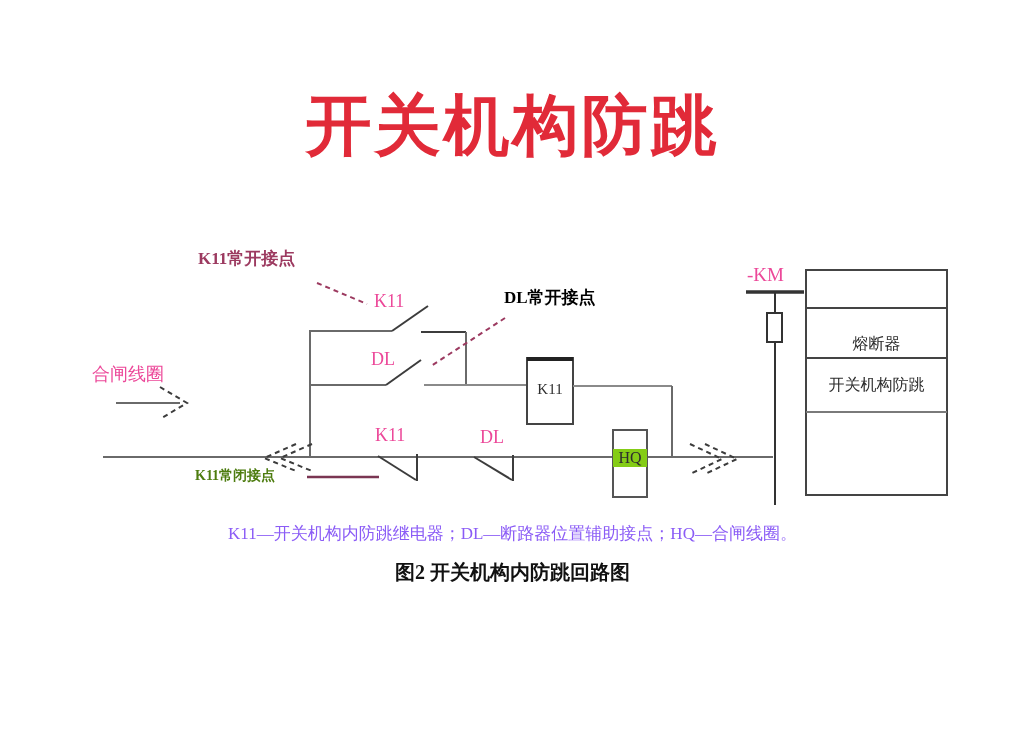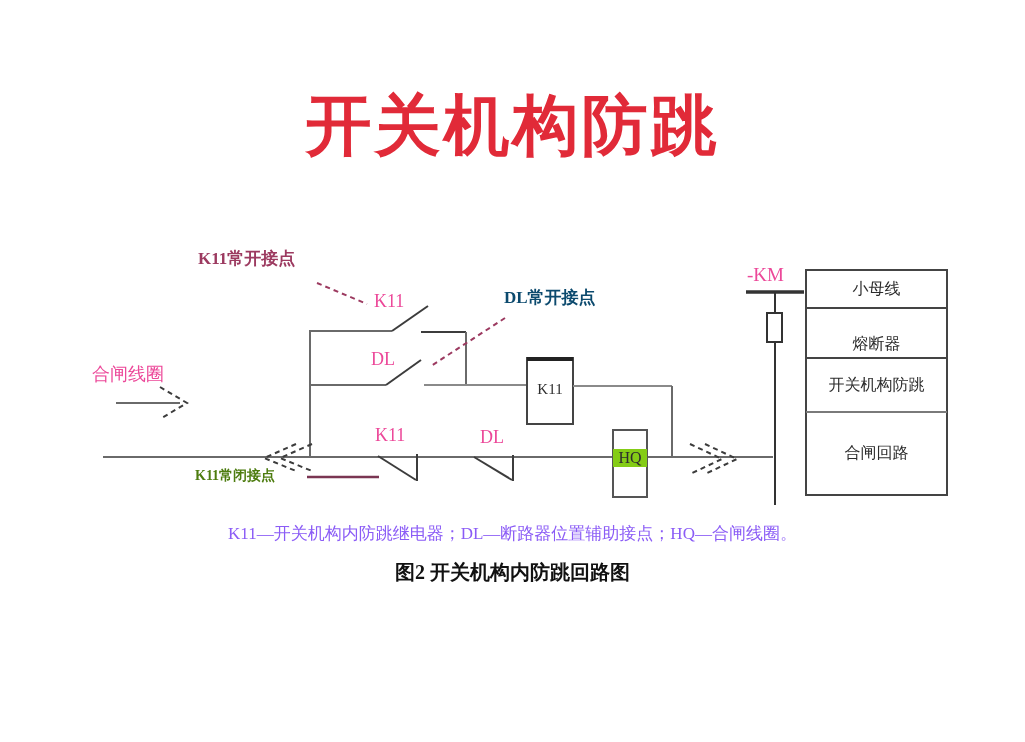--- a/index.html
+++ b/index.html
@@ -73,33 +73,31 @@
 
       <path d="M317 283 L367 304" stroke="#9c3a60" stroke-dasharray="5,4"></path>
       <path d="M505 318 L431 366" stroke="#9c3a60" stroke-dasharray="5,4"></path>
       <path d="M307 477 H379" stroke="#7a3552" stroke-width="2.5"></path>
     </g>
   </svg>
 
   <div class="abs title" style="color:#e12a38;">开关机构防跳</div>
 
   <div class="abs ann" style="left:198px;top:247px;color:#9c3a60;">K11常开接点</div>
-  <div class="abs ann" style="left:504px;top:286px;color:#0c4a6e;">DL常开接点</div>
+  <div class="abs ann" style="left:504px;top:286px;color:#000000;">DL常开接点</div>
   <div class="abs ann" style="left:195px;top:467px;color:#4d7c0f;font-size:14px;">K11常闭接点</div>
 
   <div class="abs lbl" style="left:92px;top:362px;font-family:'Liberation Sans',sans-serif;">合闸线圈</div>
   <div class="abs lbl" style="left:374px;top:291px;">K11</div>
   <div class="abs lbl" style="left:371px;top:349px;">DL</div>
   <div class="abs lbl" style="left:375px;top:425px;">K11</div>
   <div class="abs lbl" style="left:480px;top:427px;">DL</div>
   <div class="abs lbl" style="left:747px;top:264px;font-size:19px;">-KM</div>
   <div class="abs coil-lbl" style="left:527px;top:381px;width:46px;font-size:15px;">K11</div>
   <div class="abs coil-lbl" style="left:613px;top:449px;width:34px;font-size:16px;background:#84cc16;">HQ</div>
 
-  <div class="abs table-row" style="top:270px;height:38px;">小母线</div>
   <div class="abs table-row" style="top:324px;height:40px;">熔断器</div>
   <div class="abs table-row" style="top:358px;height:54px;">开关机构防跳</div>
-  <div class="abs table-row" style="top:412px;height:83px;">合闸回路</div>
 
   <div class="abs cap1">K11—开关机构内防跳继电器；DL—断路器位置辅助接点；HQ—合闸线圈。</div>
   <div class="abs cap2">图2 开关机构内防跳回路图</div>
 
 </div>
 
 </body></html>

